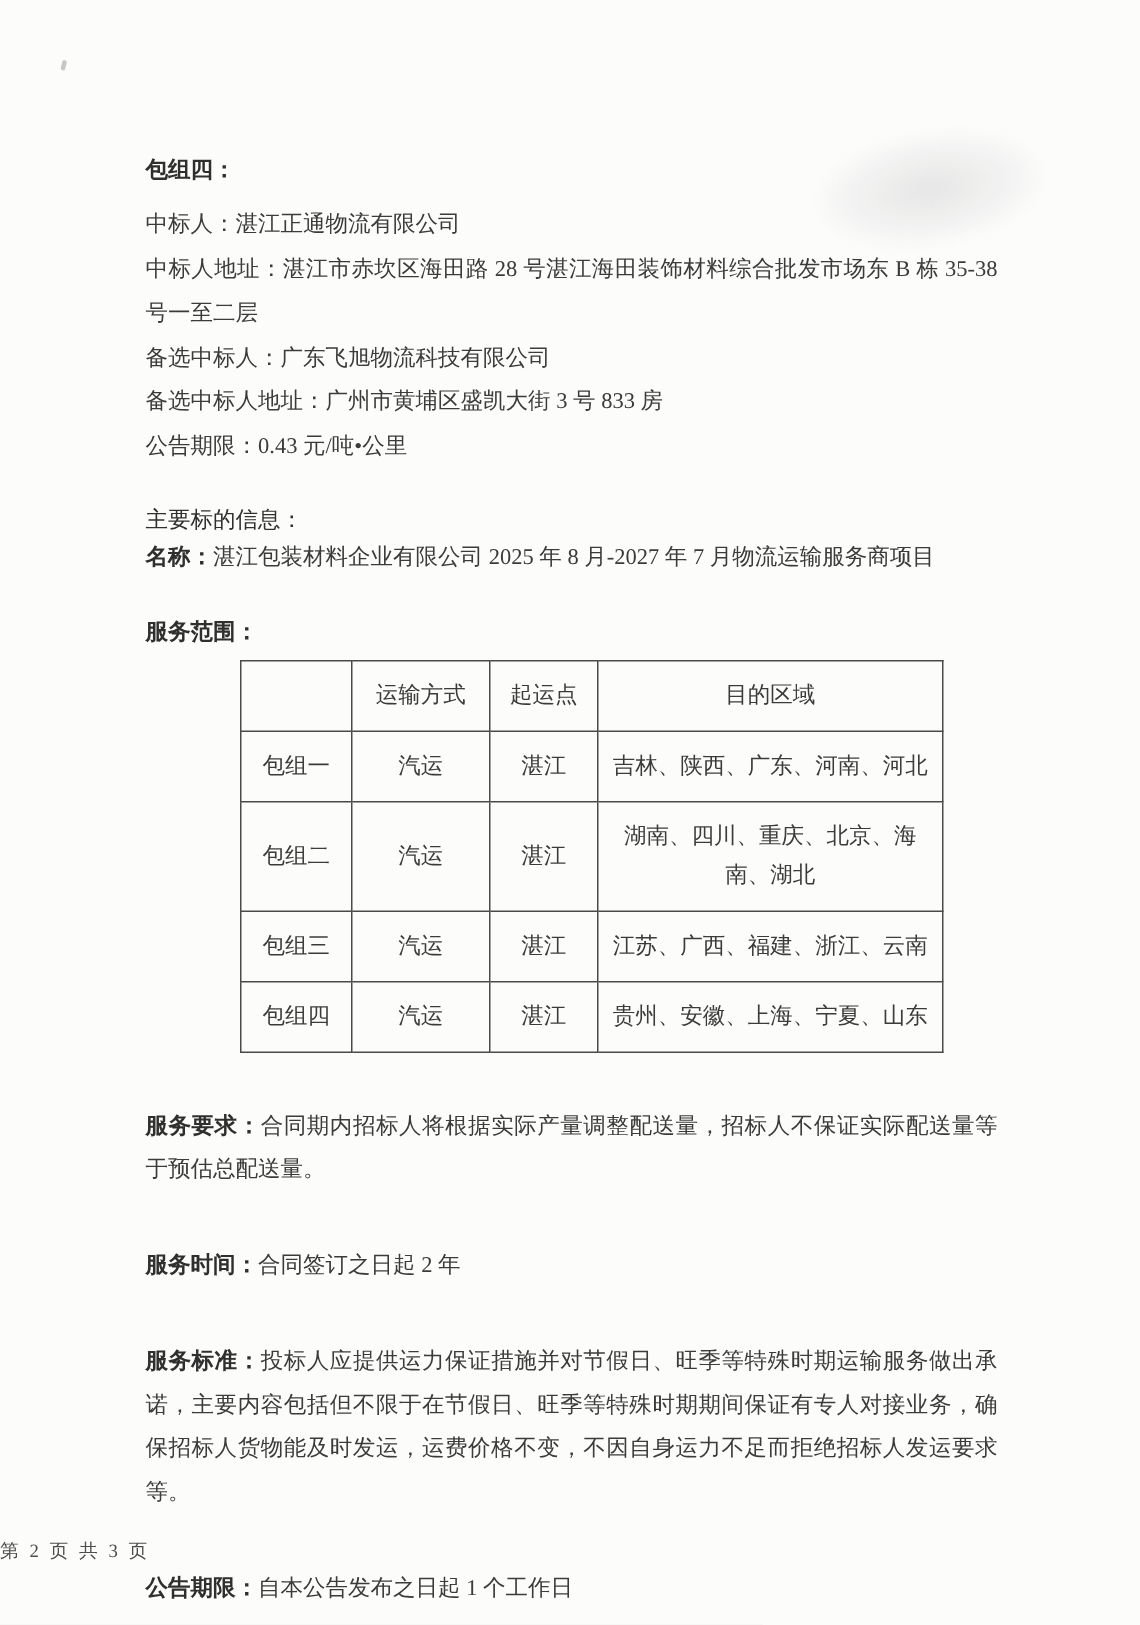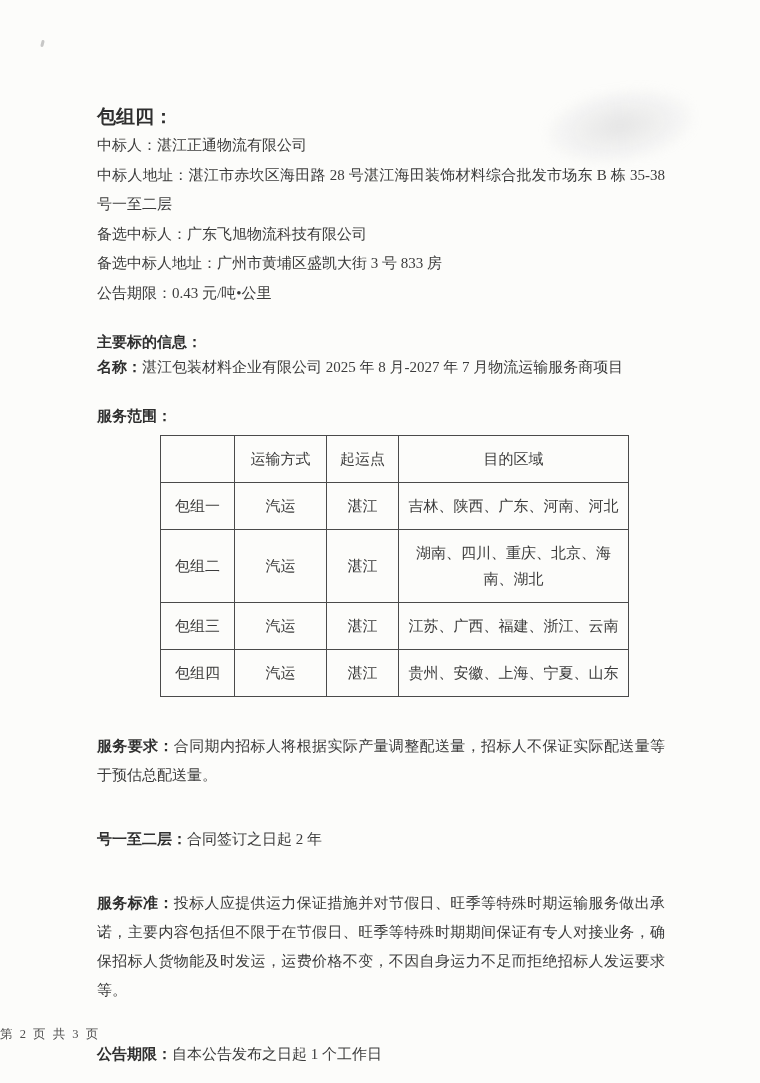--- a/index.html
+++ b/index.html
@@ -42,29 +42,29 @@
     border-radius: 2px;
     transform: rotate(14deg);
     opacity: .55;
   }
   p { margin: 0; }
   b, .bold { font-weight: bold; color: #2f2f2f; }
 
   .pack-heading {
     font-weight: bold;
     color: #2f2f2f;
-    font-size: 19px;
-    margin-bottom: 1px;
+    font-size: 15px;
+    margin-bottom: 13px;
   }
   .field-line {
     line-height: 29.5px;
     text-align: justify;
   }
   .subject-block { margin-top: 22px; }
-  .subject-heading { font-weight: bold; color: #2f2f2f; line-height: 24px; }
+  .subject-heading { font-weight: normal; color: #2f2f2f; line-height: 24px; }
   .subject-name { line-height: 26px; text-align: justify; }
 
   .scope-heading {
     margin-top: 27px;
     font-weight: bold;
     color: #2f2f2f;
   }
   table.scope {
     border-collapse: collapse;
     margin: 9px 16px 0 63px;
@@ -163,18 +163,18 @@
       <tr>
         <td>包组四</td>
         <td>汽运</td>
         <td>湛江</td>
         <td>贵州、安徽、上海、宁夏、山东</td>
       </tr>
     </tbody>
   </table>
 
   <p class="section"><b>服务要求：</b><span>合同期内招标人将根据实际产量调整配送量，招标人不保证实际配送量等于预估总配送量。</span></p>
-  <p class="section"><b>号一至二层：</b><span>合同签订之日起 2 年</span></p>
+  <p class="section"><b>服务时间：</b><span>合同签订之日起 2 年</span></p>
   <p class="section"><b>服务标准：</b><span>投标人应提供运力保证措施并对节假日、旺季等特殊时期运输服务做出承诺，主要内容包括但不限于在节假日、旺季等特殊时期期间保证有专人对接业务，确保招标人货物能及时发运，运费价格不变，不因自身运力不足而拒绝招标人发运要求等。</span></p>
   <p class="section"><b>公告期限：</b><span>自本公告发布之日起 1 个工作日</span></p>
 
   <div class="footer">第 2 页 共 3 页</div>
 </div>
 
 </body></html>

